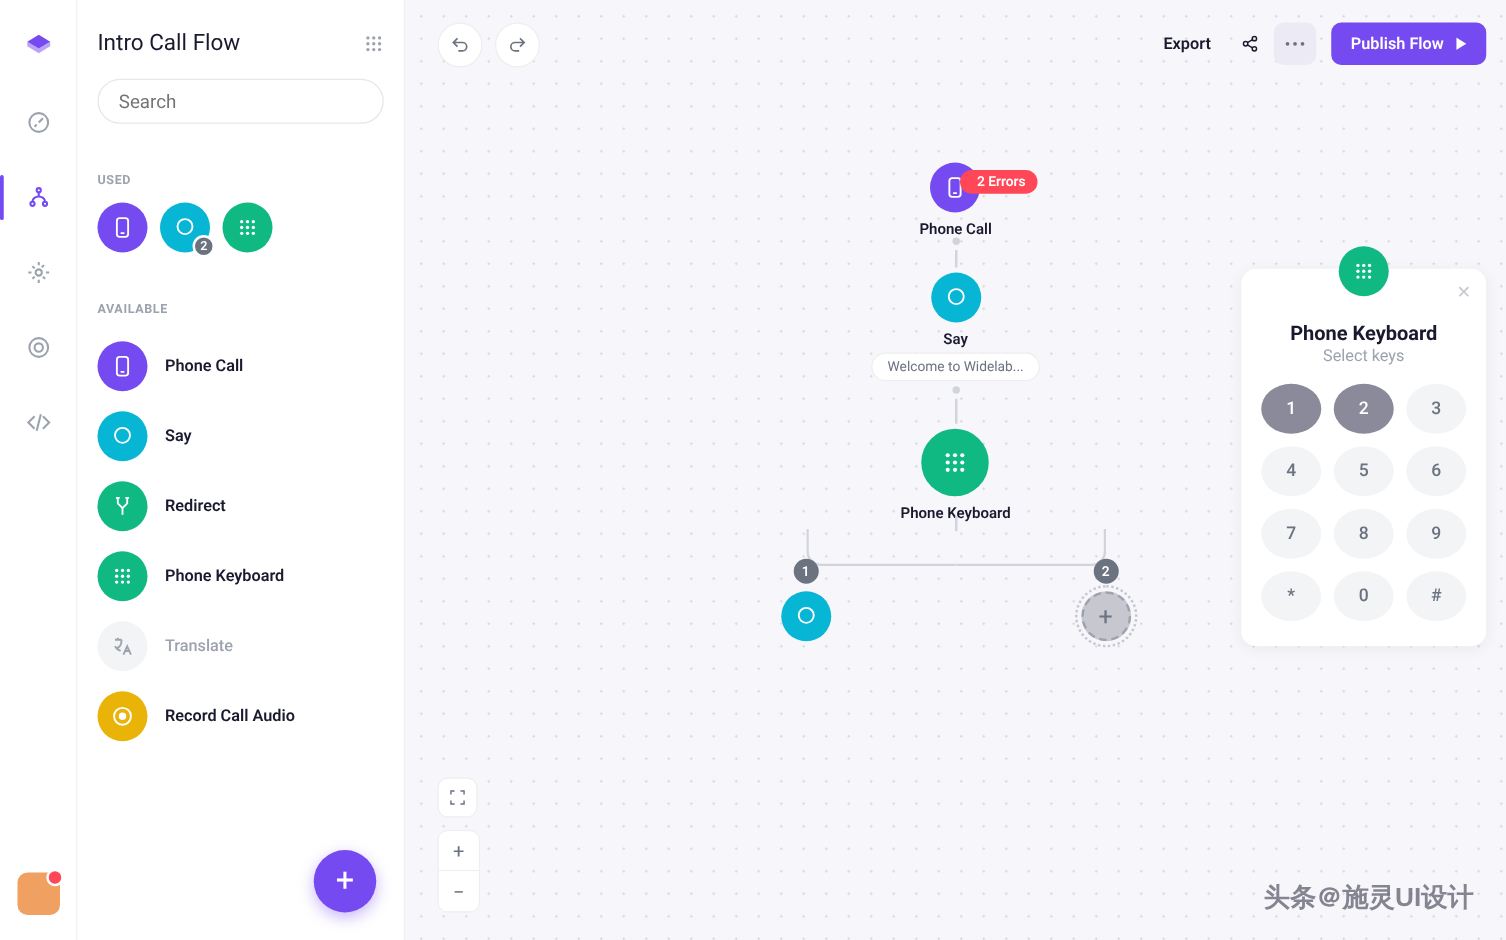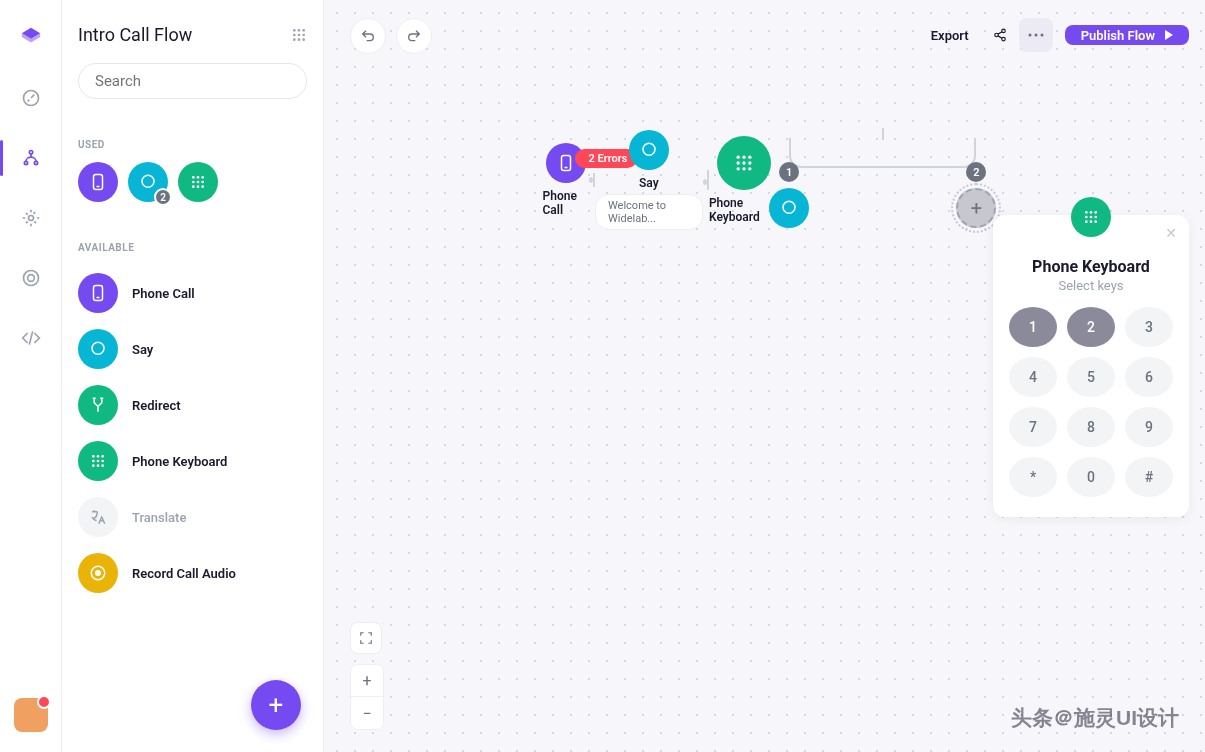--- a/index.html
+++ b/index.html
@@ -26,27 +26,27 @@
 .action-row.disabled .chip{background:#f3f4f6;color:#9ca3af}
 .action-row.disabled .action-label{color:#9ca3af;font-weight:500}
 .c-purple{background:#764af1}.c-blue{background:#2e90fa}.c-cyan{background:#06b6d4}.c-teal{background:#10b981}.c-yellow{background:#eab308}
 .fab{position:absolute;bottom:22px;right:22px;width:50px;height:50px;border-radius:50%;background:#764af1;color:#fff;display:flex;align-items:center;justify-content:center;font-size:26px;cursor:pointer;box-shadow:0 4px 12px rgba(118,74,241,.4)}
 .canvas{flex:1;position:relative;background-image:radial-gradient(#d8d8e0 1px,transparent 1px);background-size:18px 18px;background-position:4px 4px}
 .toolbar{position:absolute;top:18px;left:26px;display:flex;gap:10px}
 .toolbtn{width:36px;height:36px;border-radius:50%;background:#fff;border:1px solid #eee;display:flex;align-items:center;justify-content:center;color:#6b7280;cursor:pointer}
 .top-right{position:absolute;top:18px;right:16px;display:flex;align-items:center;gap:12px}
 .export{font-size:13px;font-weight:600;color:#1a1a2e;display:flex;align-items:center;gap:24px;cursor:pointer}
 .dots-btn{width:34px;height:34px;border-radius:8px;background:#eceaf4;display:flex;align-items:center;justify-content:center;color:#6b7280;cursor:pointer}
-.publish{height:20px;padding:0 16px;border-radius:8px;background:#764af1;color:#fff;font-size:13px;font-weight:600;display:flex;align-items:center;gap:10px;cursor:pointer}
+.publish{height:34px;padding:0 16px;border-radius:8px;background:#764af1;color:#fff;font-size:13px;font-weight:600;display:flex;align-items:center;gap:10px;cursor:pointer}
 .bottom-ctrls{position:absolute;left:26px;bottom:22px;display:flex;flex-direction:column;gap:10px}
 .sq-btn{width:32px;height:32px;border-radius:8px;background:#fff;border:1px solid #eee;display:flex;align-items:center;justify-content:center;color:#6b7280;cursor:pointer;font-size:16px}
 .zoom-group{display:flex;flex-direction:column;background:#fff;border:1px solid #eee;border-radius:8px;overflow:hidden}
 .zoom-group .sq-btn{border:none;border-radius:0}
 .zoom-group .sq-btn:first-child{border-bottom:1px solid #eee}
-.flow{position:absolute;left:50%;transform:translateX(-50%);top:130px;display:flex;align-items:center}
+.flow{position:absolute;left:50%;transform:translateX(-50%);top:130px;display:flex;flex-direction:column;align-items:center}
 .node{display:flex;flex-direction:column;align-items:center;position:relative}
 .node-circle{width:40px;height:40px;border-radius:50%;display:flex;align-items:center;justify-content:center;color:#fff}
 .node-circle.big{width:54px;height:54px}
 .node-label{font-size:12px;font-weight:600;color:#1a1a2e;margin-top:6px}
 .err-pill{position:absolute;left:32px;top:6px;background:#ff4757;color:#fff;font-size:11px;font-weight:600;padding:3px 10px 3px 14px;border-radius:12px;white-space:nowrap}
 .stem{width:2px;height:14px;background:#d1d5db;margin:4px 0}
 .dot{width:6px;height:6px;border-radius:50%;background:#d1d5db}
 .msg-pill{background:#fff;border:1px solid #eee;border-radius:14px;font-size:11px;color:#6b7280;padding:4px 12px;margin-top:4px}
 .branches{position:relative;width:260px;height:90px;margin-top:6px}
 .branch-line{position:absolute;border:2px solid #d1d5db;border-top:none}

